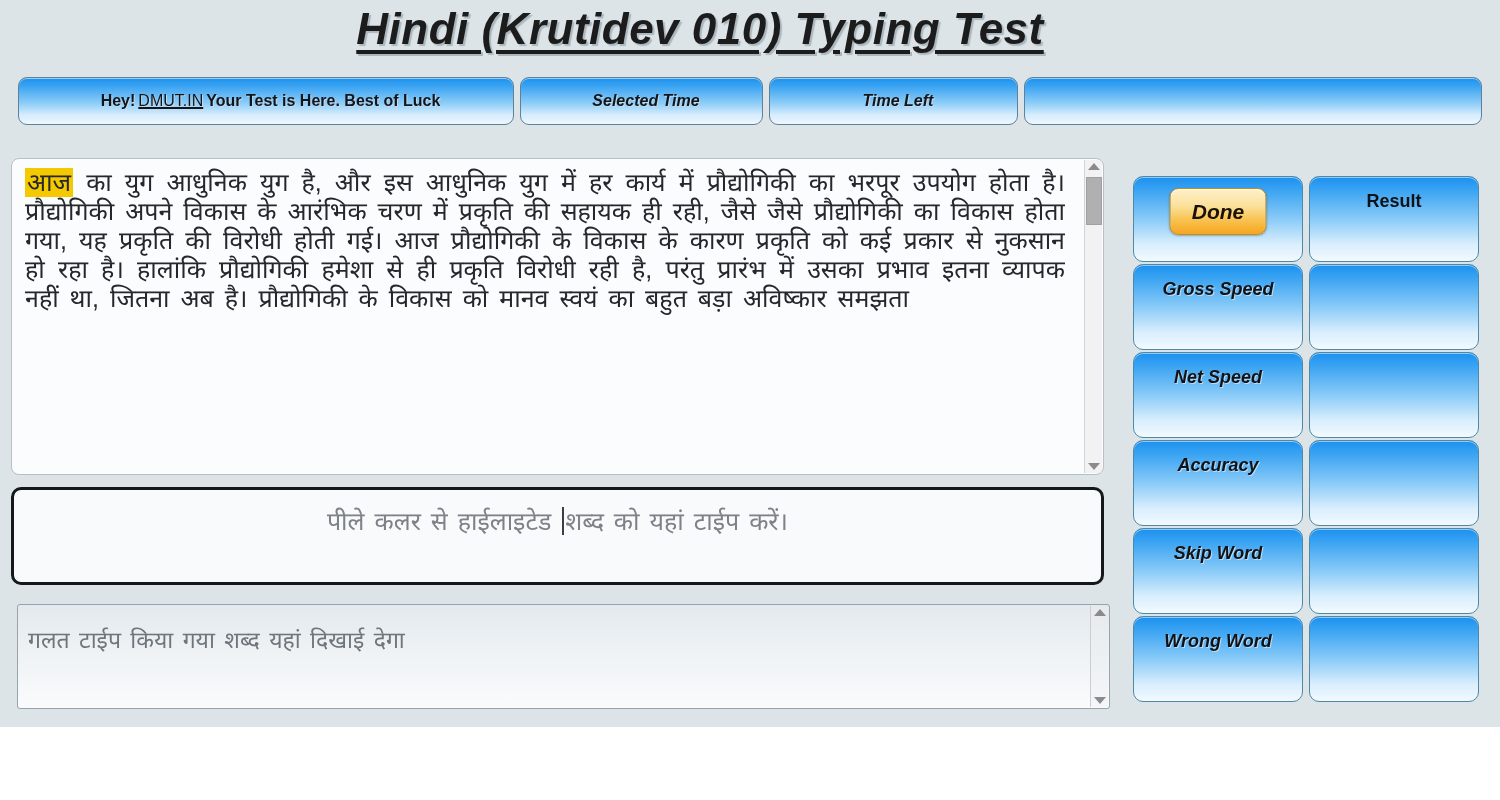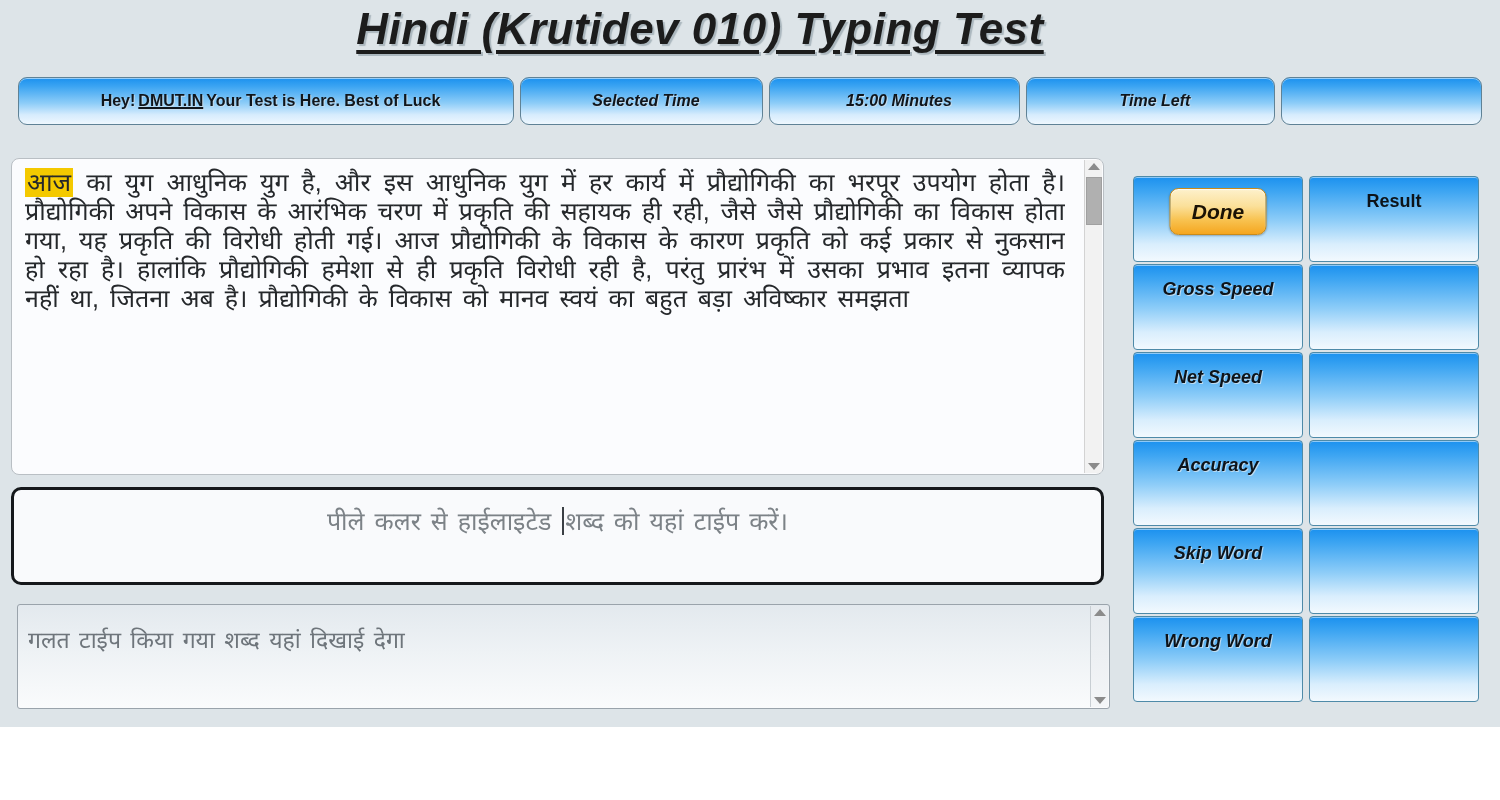--- a/index.html
+++ b/index.html
@@ -73,21 +73,21 @@
     overflow: hidden;
     white-space: nowrap;
     padding-left: 9px;
   }
   .info-cell.c1 { flex: 0 0 485px; font-style: normal; }
   .info-cell.c2 { flex: 0 0 232px; }
   .info-cell.c3 { flex: 0 0 240px; }
   .info-cell.c4 { flex: 0 0 238px; }
   .info-cell.c5 { flex: 1 1 auto; }
   .info-cell .greet-strong {
-    font-weight: bold;
+    font-weight: normal;
     text-decoration: underline;
     text-decoration-thickness: 2px;
     margin: 0 3px;
   }
 
   
   .passage-panel {
     position: absolute;
     left: 11px;
     top: 158px;
@@ -216,21 +216,21 @@
     left: 1133px;
     top: 176px;
     width: 350px;
     display: grid;
     grid-template-columns: 170px 170px;
     grid-auto-rows: 86px;
     gap: 2px 6px;
   }
   .stat-cell {
     border: 1px solid #4e8aa8;
-    border-radius: 4px;
+    border-radius: 10px;
     background: linear-gradient(to bottom,
         #1b91ef 0%, #3ba4f2 16%, #8ecdf8 52%, #d9eefd 80%, #f2f9fe 100%);
     box-shadow: inset 0 1px 0 rgba(255,255,255,0.5);
     box-sizing: border-box;
     position: relative;
     overflow: hidden;
   }
   .stat-label {
     position: absolute;
     left: 0;
@@ -292,21 +292,20 @@
 
   <div class="page-title">Hindi (Krutidev 010) Typing Test</div>
 
   <div class="infobar">
     <div class="info-cell c1">
       <span>Hey!</span>
       <span class="greet-strong">DMUT.IN</span>
       <span>Your Test is Here. Best of Luck</span>
     </div>
     <div class="info-cell c2">Selected Time</div>
-    <div class="info-cell c3">15:00 Minutes</div>
     <div class="info-cell c4">Time Left</div>
     <div class="info-cell c5"></div>
   </div>
 
   <div class="passage-panel">
     <div class="passage-text">
       <span class="hl">आज</span>
       <span>का युग आधुनिक युग है, और इस आधुनिक युग में हर कार्य में प्रौद्योगिकी का भरपूर उपयोग होता है। प्रौद्योगिकी अपने विकास के आरंभिक चरण में प्रकृति की सहायक ही रही, जैसे जैसे प्रौद्योगिकी का विकास होता गया, यह प्रकृति की विरोधी होती गई। आज प्रौद्योगिकी के विकास के कारण प्रकृति को कई प्रकार से नुकसान हो रहा है। हालांकि प्रौद्योगिकी हमेशा से ही प्रकृति विरोधी रही है, परंतु प्रारंभ में उसका प्रभाव इतना व्यापक नहीं था, जितना अब है। प्रौद्योगिकी के विकास को मानव स्वयं का बहुत बड़ा अविष्कार समझता</span>
     </div>
     <div class="sb">

